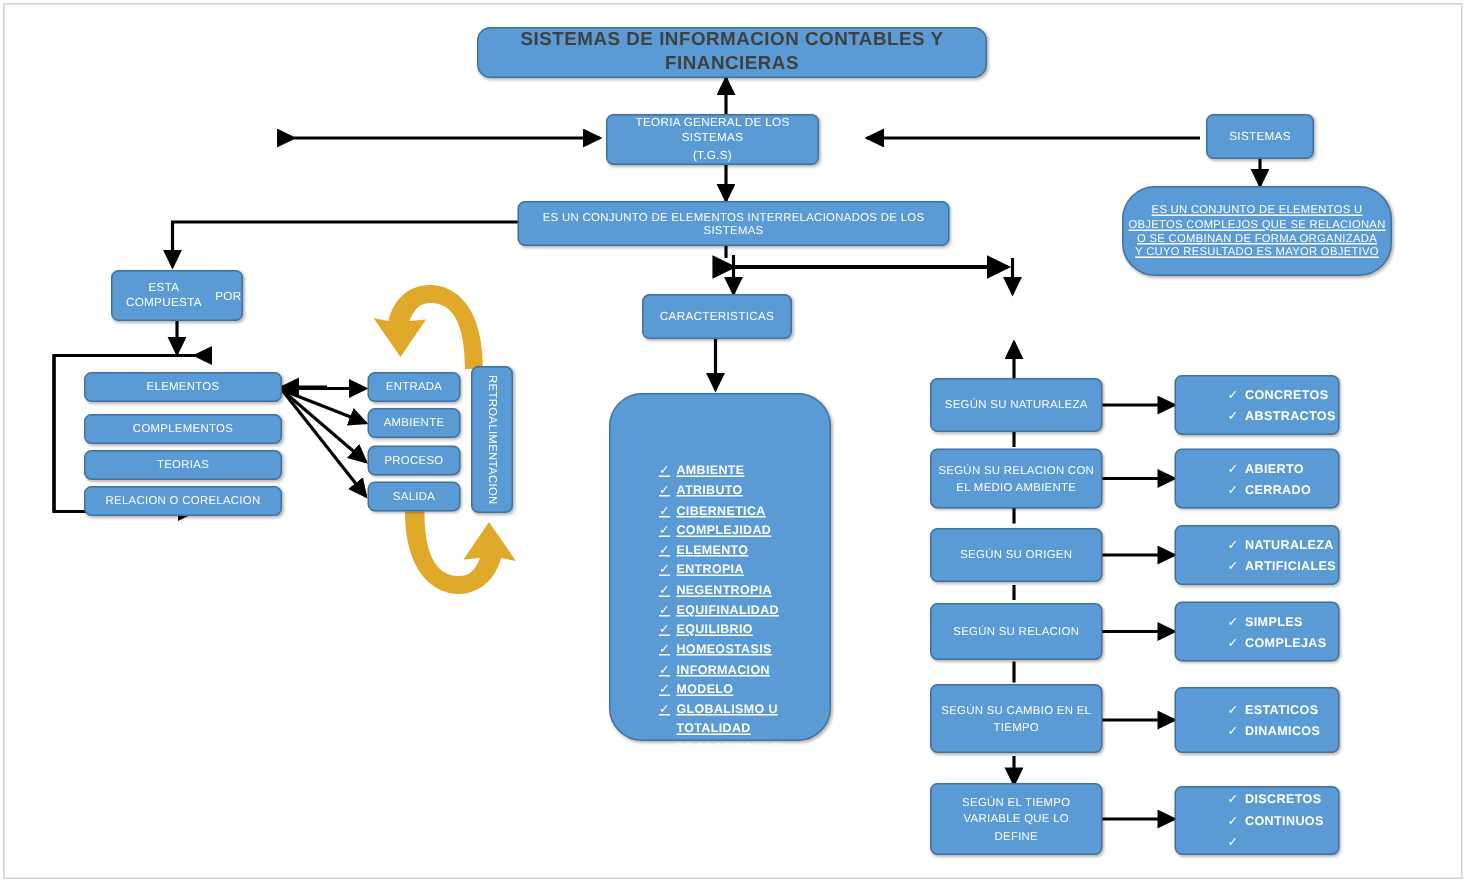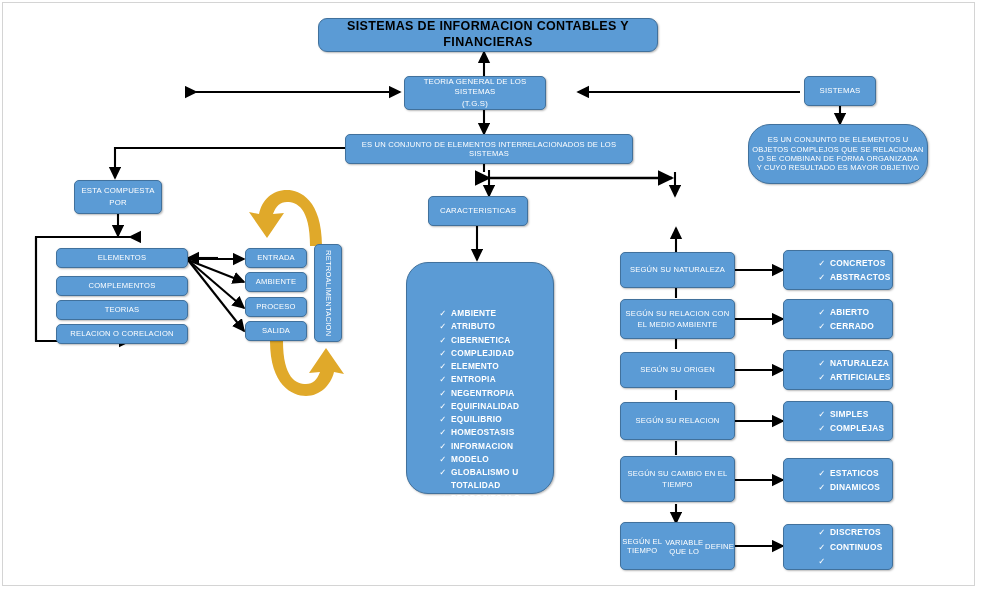--- a/index.html
+++ b/index.html
@@ -9,23 +9,23 @@
   #frame{position:absolute;left:2px;top:2px;width:973px;height:584px;
          border:1px solid #d4d4d4;box-sizing:border-box;pointer-events:none;}
 
   .node{position:absolute;background:#5b9bd5;border:1px solid #41719c;
         color:#ffffff;display:flex;align-items:center;justify-content:center;
         text-align:center;box-sizing:border-box;line-height:1.25;
         letter-spacing:.2px;border-radius:6px;
         box-shadow:1px 1px 2px rgba(0,0,0,.28);}
   .node.sq{border-radius:5px;}
   .ellipse{border-radius:50%;}
-  .title-node{background:#5b9bd5;color:#000000;font-weight:bold;font-size:12.5px;
+  .title-node{background:#5b9bd5;color:#404040;font-weight:bold;font-size:12.5px;
               letter-spacing:.35px;border-radius:9px;}
-  .big-round{border-radius:22px;}
+  .big-round{border-radius:22px;text-decoration:underline;}
   .list-node{display:block;padding:10px 0 0 0;text-align:left;}
 
   .vert{writing-mode:vertical-rl;text-orientation:mixed;}
 
   .itm{display:flex;align-items:flex-start;font-size:8.2px;
        letter-spacing:.25px;line-height:1.48;color:#fff;}
   .itm .ck{width:16px;flex:0 0 16px;text-align:center;font-size:8.5px;color:#fff;}
   .itm .tx{flex:1 1 auto;}
 
   .carlist{padding:34px 0 0 28px;}
@@ -121,21 +121,21 @@
 
   <div class="node big-round" style="left:748px;top:124px;width:180px;height:60px;font-size:7.5px;flex-direction:column;">
     <span>ES UN CONJUNTO DE ELEMENTOS U</span>
     <span>OBJETOS COMPLEJOS QUE SE RELACIONAN</span>
     <span>O SE COMBINAN DE FORMA ORGANIZADA</span>
     <span>Y CUYO RESULTADO ES MAYOR OBJETIVO</span>
   </div>
 
   <div class="node sq" style="left:345px;top:134px;width:288px;height:30px;font-size:7.6px;">ES UN CONJUNTO DE ELEMENTOS INTERRELACIONADOS DE LOS SISTEMAS</div>
 
-  <div class="node sq" style="left:74px;top:180px;width:88px;height:34px;font-size:7.8px;flex-direction:column;">
+  <div class="node sq" style="left:74px;top:180px;width:88px;height:34px;font-size:7.8px;flex-direction:row;">
     <span>ESTA COMPUESTA</span>
     <span style="margin-top:2px">POR</span>
   </div>
 
   <div class="node sq" style="left:428px;top:196px;width:100px;height:30px;font-size:7.8px;">CARACTERISTICAS</div>
 
 
   <div id="components">
       <div class="node sq" style="left:56px;top:248px;width:132px;height:20px;font-size:7.6px;">
         <span>ELEMENTOS</span>
@@ -294,21 +294,21 @@
       <div class="node sq sublist" style="left:783px;top:458px;width:110px;height:44px;">
         <div class="itm">
           <span class="ck">✓</span>
           <span class="tx">ESTATICOS</span>
         </div>
         <div class="itm">
           <span class="ck">✓</span>
           <span class="tx">DINAMICOS</span>
         </div>
       </div>
-      <div class="node sq" style="left:620px;top:522px;width:115px;height:48px;font-size:7.6px;flex-direction:row;">
+      <div class="node sq" style="left:620px;top:522px;width:115px;height:48px;font-size:7.6px;flex-direction:column;">
         <span>SEGÚN EL TIEMPO</span>
         <span style="margin-top:2px">VARIABLE QUE LO</span>
         <span style="margin-top:2px">DEFINE</span>
       </div>
       <div class="node sq sublist" style="left:783px;top:524px;width:110px;height:46px;">
         <div class="itm">
           <span class="ck">✓</span>
           <span class="tx">DISCRETOS</span>
         </div>
         <div class="itm">

